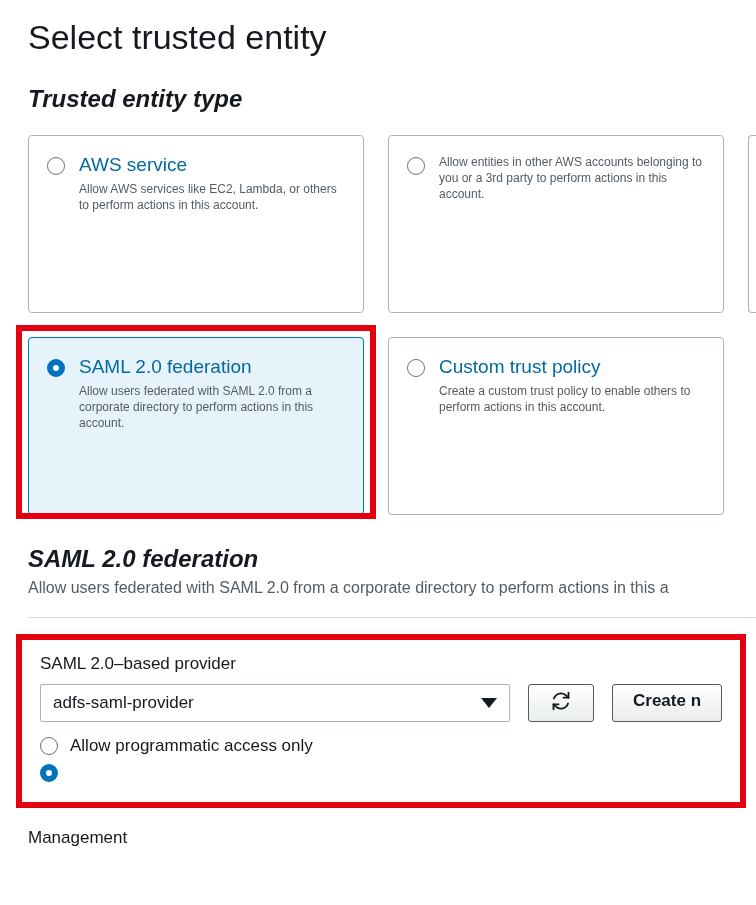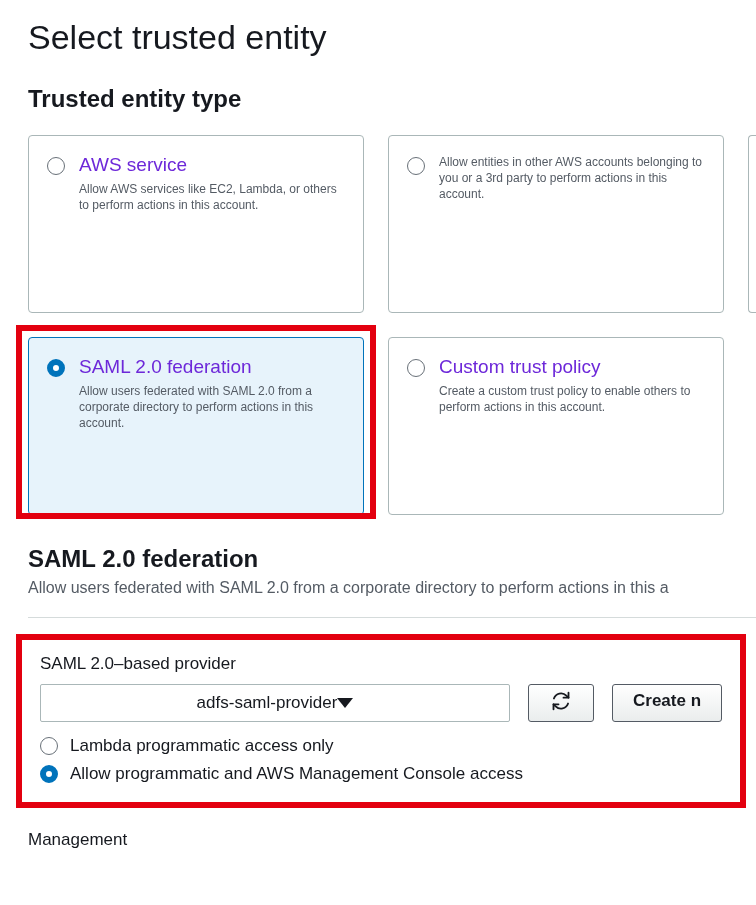--- a/index.html
+++ b/index.html
@@ -20,20 +20,21 @@
       font-size: 34px;
       font-weight: 400;
       margin: 0 0 28px 0;
       color: #16191f;
     }
     h2.section-title {
       font-size: 24px;
       font-weight: 700;
       margin: 0 0 22px 0;
       color: #16191f;
+      font-style: italic;
     }
     .card-grid {
       display: grid;
       grid-template-columns: repeat(2, 336px);
       gap: 24px;
       margin-bottom: 20px;
       position: relative;
     }
     .third-peek {
       position: absolute;
@@ -70,21 +71,21 @@
     }
     .card.selected .radio {
       border: 6px solid #0073bb;
       width: 18px; height: 18px;
     }
     .card .ct {
       flex: 1;
     }
     .ct .label {
       font-size: 19px;
-      color: #6d28d9;
+      color: #0369a1;
       margin-bottom: 4px;
       line-height: 1.2;
     }
     .ct .desc {
       font-size: 12px;
       color: #545b64;
       line-height: 1.35;
     }
     .saml-section { margin-top: 30px; }
     .saml-section h2 { margin-bottom: 6px; }
@@ -107,21 +108,21 @@
       flex: 0 0 470px;
     }
     .select {
       width: 100%;
       border: 1px solid #aab7b8;
       border-radius: 2px;
       padding: 8px 12px;
       font-size: 17px;
       background: #fff;
       display: flex;
-      justify-content: center;
+      justify-content: space-between;
       align-items: center;
       cursor: pointer;
     }
     .caret-down {
       width: 0; height: 0;
       border-left: 8px solid transparent;
       border-right: 8px solid transparent;
       border-top: 10px solid #16191f;
     }
     .btn {
@@ -224,25 +225,24 @@
             </svg>
           </div>
           <div class="btn" style="white-space:nowrap;">
             <span>Create n</span>
           </div>
         </div>
 
         <div class="access-radios">
           <div class="ar-item">
             <span class="rr"></span>
-            <span class="lbl">Lambda programmatic access only</span>
+            <span class="lbl">Allow programmatic access only</span>
           </div>
           <div class="ar-item sel">
             <span class="rr"></span>
-            <span class="lbl">Allow programmatic and AWS Management Console access</span>
           </div>
         </div>
       </div>
 
       <div class="red-box" style="left:-12px; top:-4px; width:730px; height:174px;"></div>
     </div>
 
     <div class="attr-label">Management</div>
   </div>
 </div>

